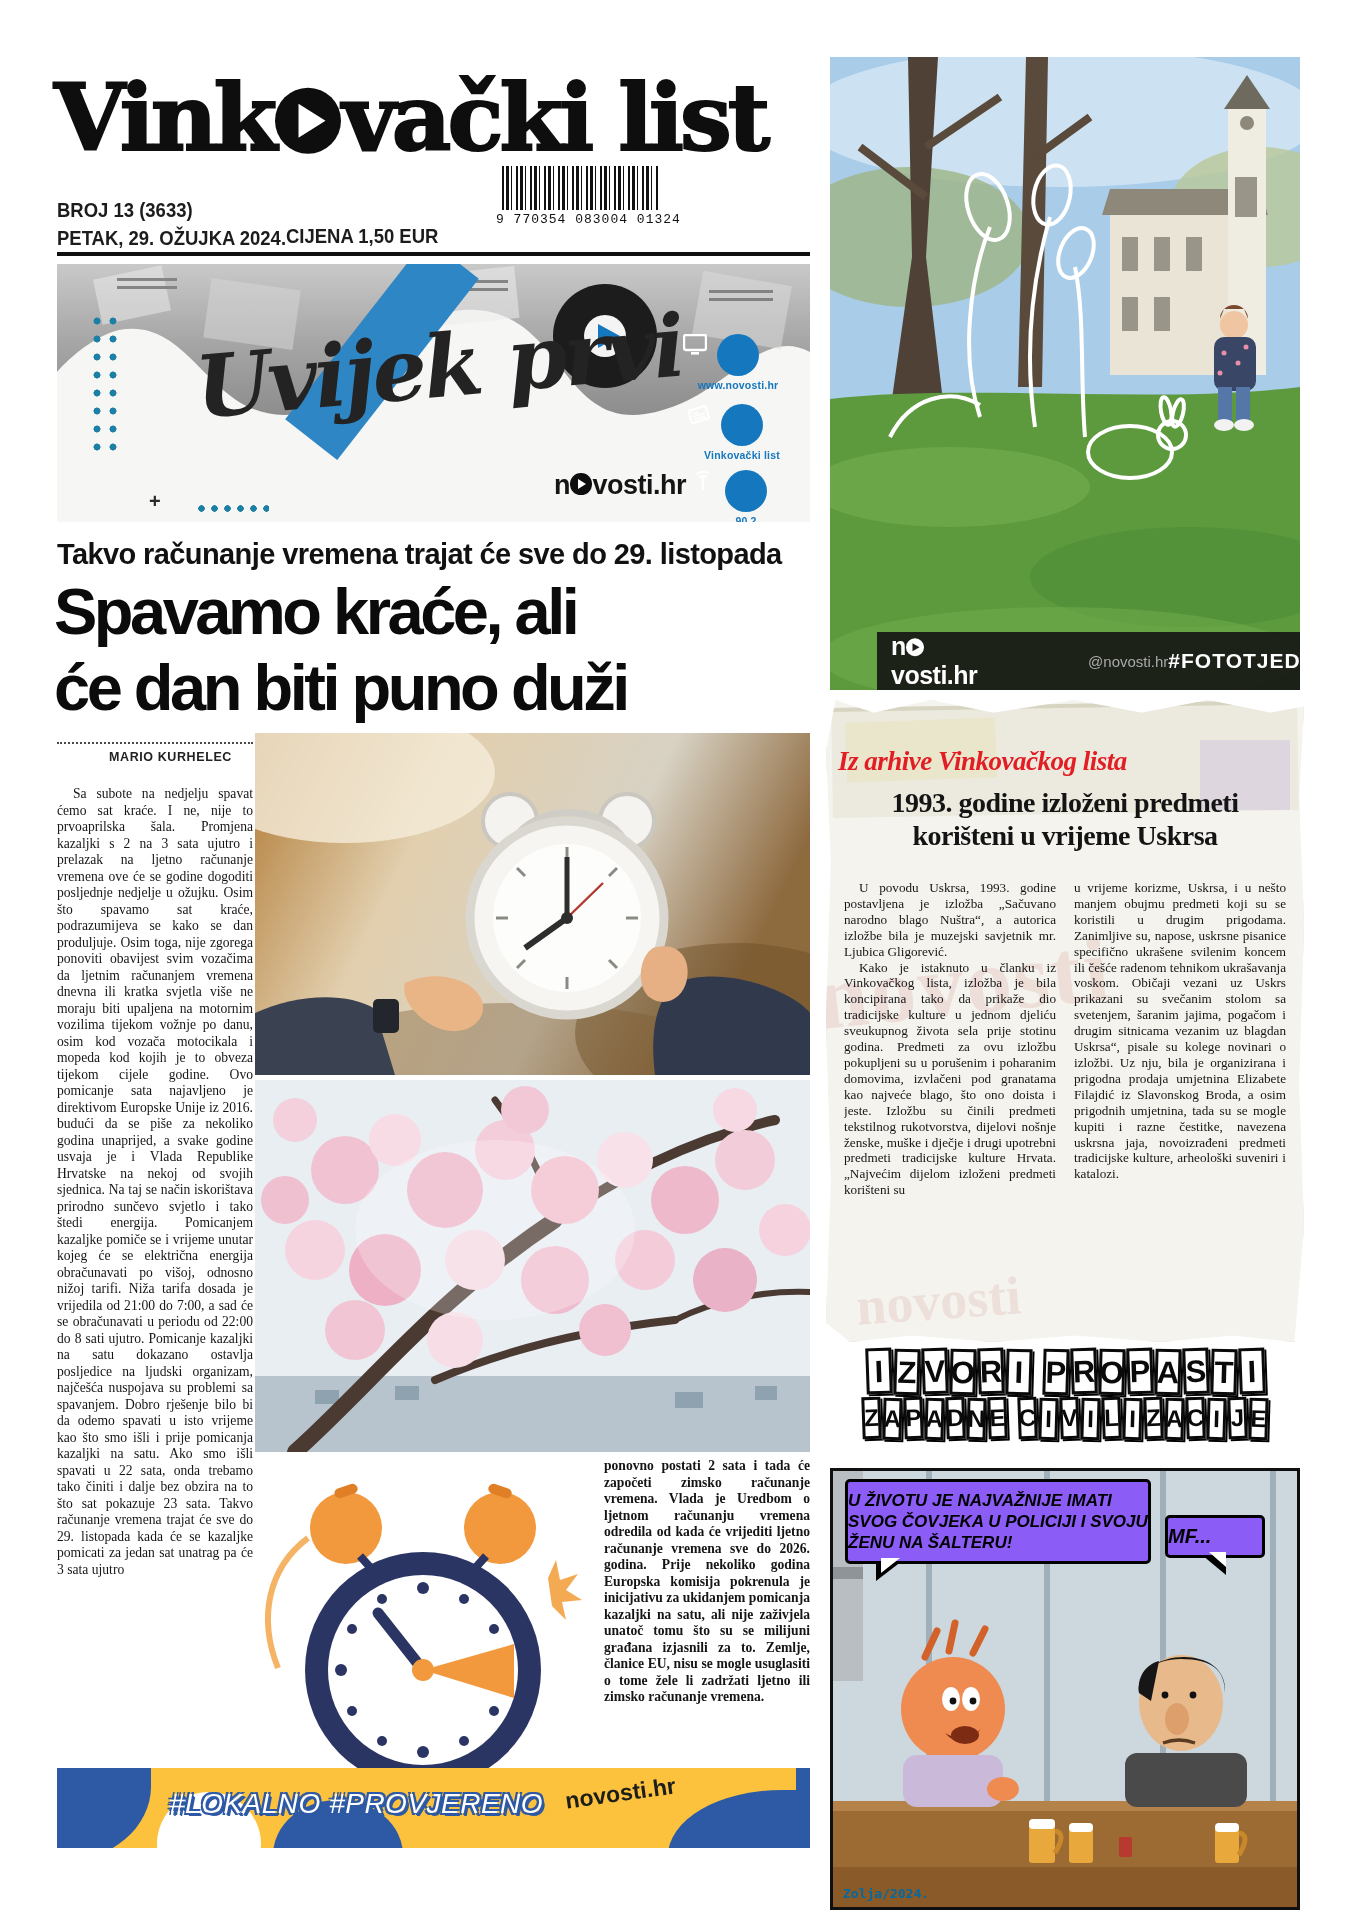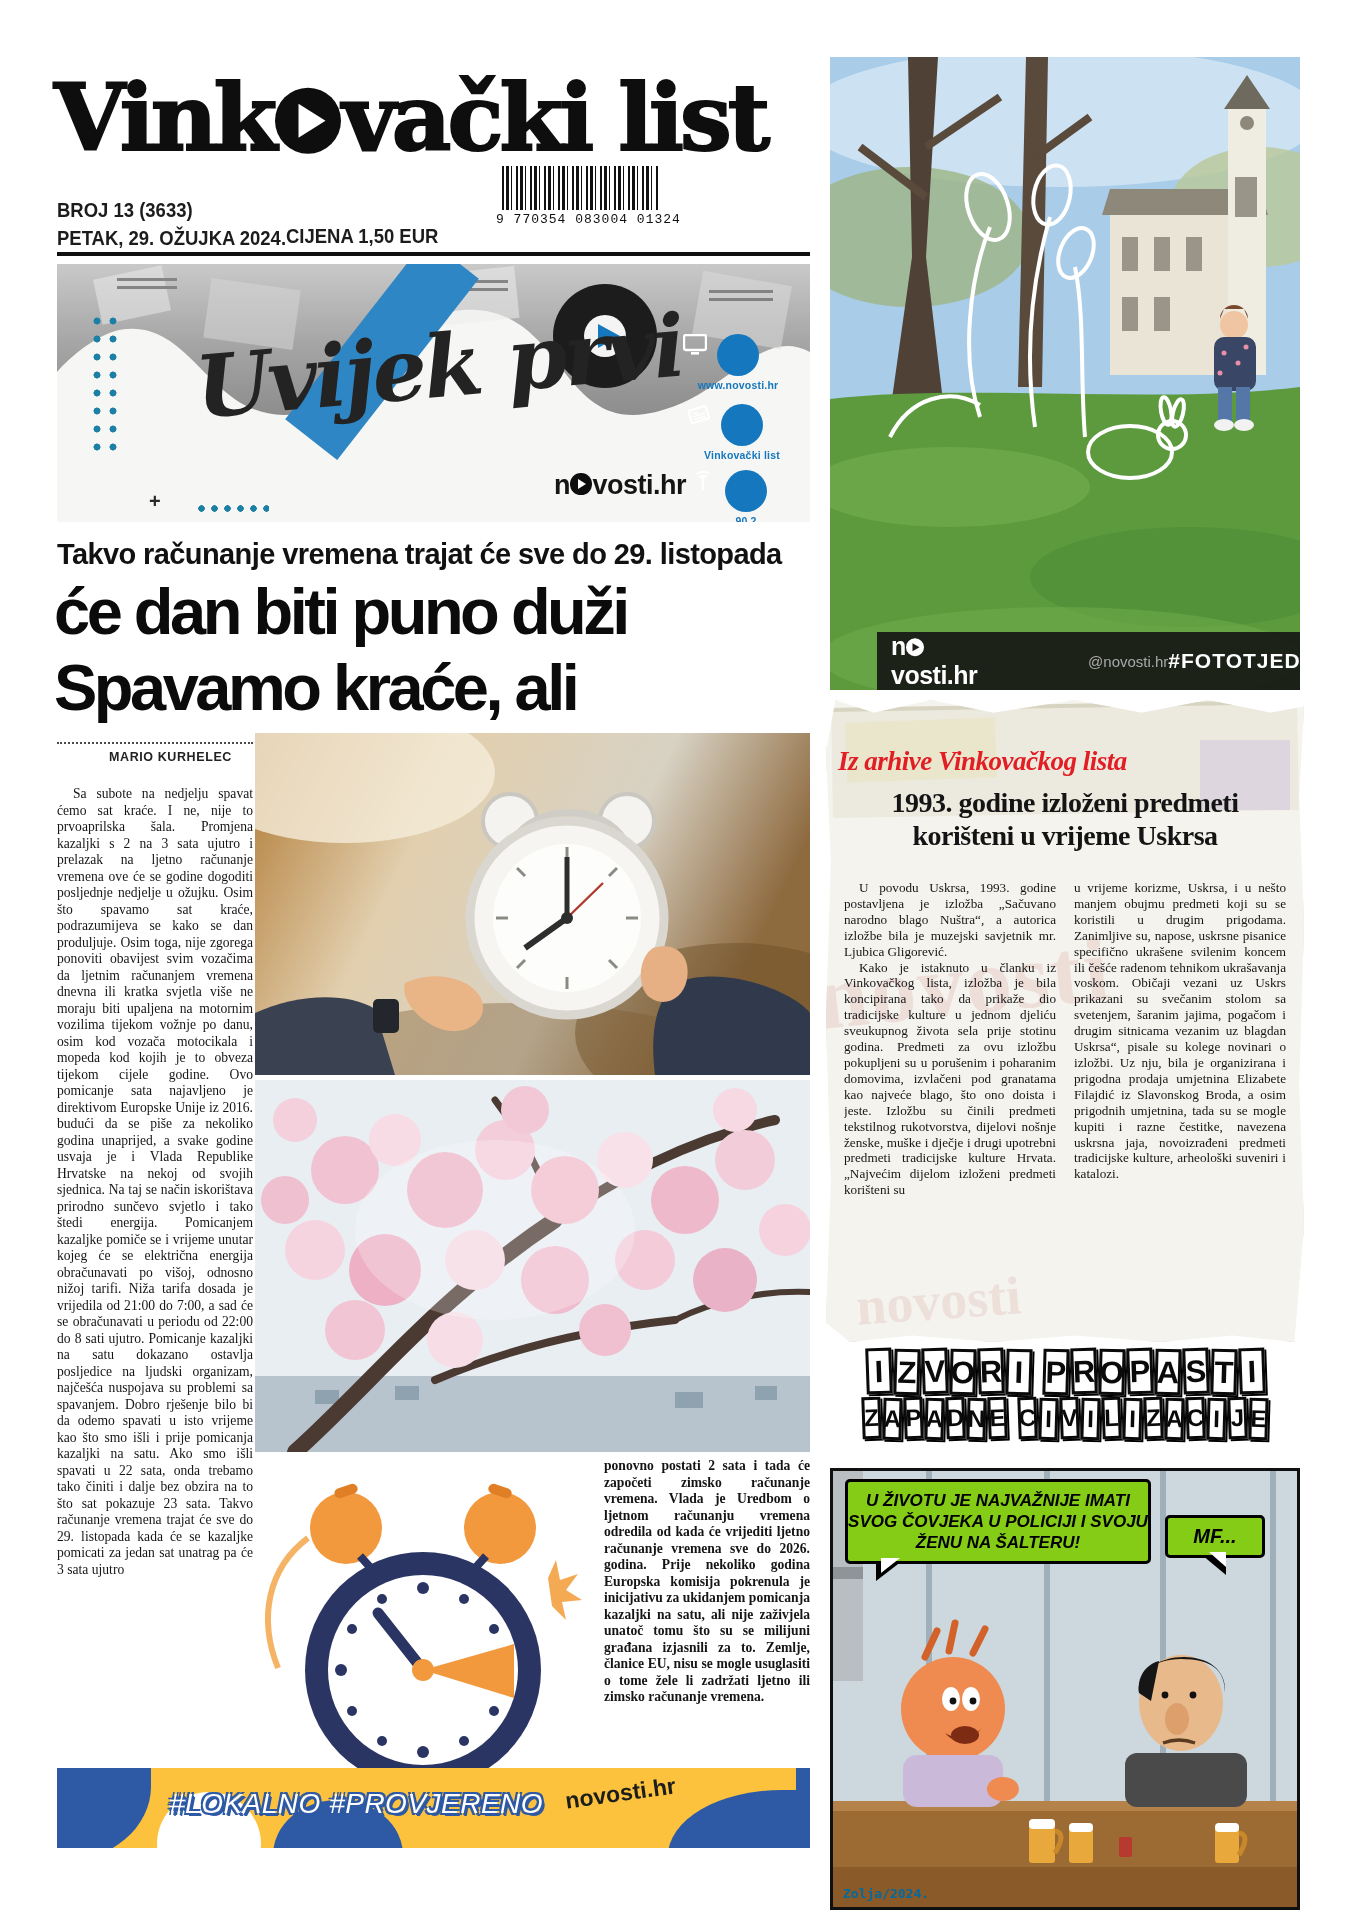--- a/index.html
+++ b/index.html
@@ -116,22 +116,22 @@
   .ct-line{margin-bottom:3px;white-space:nowrap;}
   .tile{display:inline-flex;align-items:center;justify-content:center;background:#fff;border:3px solid #0a0a0a;
     color:#0a0a0a;font-weight:900;font-family:"Liberation Sans",sans-serif;margin:0 1px;box-shadow:2px 2px 0 #000;}
   .ct-line1 .tile{width:26px;height:46px;font-size:31px;}
   .ct-line2 .tile{width:19px;height:42px;font-size:24px;}
   .tile:nth-child(odd){transform:rotate(-2deg);}
   .tile:nth-child(even){transform:rotate(1.6deg) translateY(1px);}
   .tile-gap{display:inline-block;width:9px;}
   .comic{position:absolute;left:830px;top:1468px;width:470px;height:442px;border:3px solid #101010;
     background:#cdd7de;overflow:hidden;}
-  .bubble{position:absolute;background:#84cc16;border:3.5px solid #000;border-radius:5px;
-    font-weight:700;font-style:italic;font-size:17px;line-height:21px;text-align:center;color:#000;
+  .bubble{position:absolute;background:#8b5cf6;border:3.5px solid #000;border-radius:5px;
+    font-weight:700;font-style:italic;font-size:17px;line-height:21px;text-align:left;color:#000;
     padding:8px 0;}
   .bubble1{left:12px;top:8px;width:306px;}
   .bubble1::after{content:"";position:absolute;left:28px;bottom:-20px;width:0;height:0;
     border-top:20px solid #000;border-right:26px solid transparent;}
   .bubble1::before{content:"";position:absolute;left:33px;bottom:-12px;width:0;height:0;z-index:1;
     border-top:15px solid #fff;border-right:19px solid transparent;}
   .bubble2{left:332px;top:44px;width:100px;font-size:20px;}
   .bubble2::after{content:"";position:absolute;left:34px;bottom:-20px;width:0;height:0;
     border-top:20px solid #000;border-left:24px solid transparent;}
   .bubble2::before{content:"";position:absolute;left:41px;bottom:-12px;width:0;height:0;z-index:1;
@@ -224,22 +224,22 @@
             <path d="M6,4 C9,1 15,1 18,4" fill="none" stroke="#fff" stroke-width="2"></path>
             <path d="M8,7 C10,5.3 14,5.3 16,7" fill="none" stroke="#fff" stroke-width="2"></path>
           </svg>
       </div>
       <div class="lbl">90,2</div>
     </div>
   </div>
 
   <div class="kicker">Takvo računanje vremena trajat će sve do 29. listopada</div>
   <div class="headline">
+    <div>Spavamo kraće, ali</div>
     <div>će dan biti puno duži</div>
-    <div>Spavamo kraće, ali</div>
   </div>
   <div class="byline-box">
     <div class="byline">MARIO KURHELEC</div>
   </div>
 
   <div class="bodycol col1">
     <p>Sa subote na nedjelju spavat ćemo sat kraće. I ne, nije to prvoaprilska šala. Promjena kazaljki s 2 na 3 sata ujutro i prelazak na ljetno računanje vremena ove će se godine dogoditi posljednje nedjelje u ožujku. Osim što spavamo sat kraće, podrazumijeva se kako se dan produljuje. Osim toga, nije zgorega ponoviti obavijest svim vozačima da ljetnim računanjem vremena dnevna ili kratka svjetla više ne moraju biti upaljena na motornim vozilima tijekom vožnje po danu, osim kod vozača motocikala i mopeda kod kojih je to obveza tijekom cijele godine. Ovo pomicanje sata najavljeno je direktivom Europske Unije iz 2016. budući da se piše za nekoliko godina unaprijed, a svake godine usvaja je i Vlada Republike Hrvatske na nekoj od svojih sjednica. Na taj se način iskorištava prirodno sunčevo svjetlo i tako štedi energija. Pomicanjem kazaljke pomiče se i vrijeme unutar kojeg će se električna energija obračunavati po višoj, odnosno nižoj tarifi. Niža tarifa dosada je vrijedila od 21:00 do 7:00, a sad će se obračunavati u periodu od 22:00 do 8 sati ujutro. Pomicanje kazaljki na satu dokazano ostavlja posljedice na ljudski organizam, najčešća nuspojava su problemi sa spavanjem. Dobro rješenje bilo bi da odemo spavati u isto vrijeme kao što smo išli i prije pomicanja kazaljki na satu. Ako smo išli spavati u 22 sata, onda trebamo tako činiti i dalje bez obzira na to što sat pokazuje 23 sata. Takvo računanje vremena trajat će sve do 29. listopada kada će se kazaljke pomicati za jedan sat unatrag pa će 3 sata ujutro</p>
   </div>
 
   <div class="photo photo-alarm">

